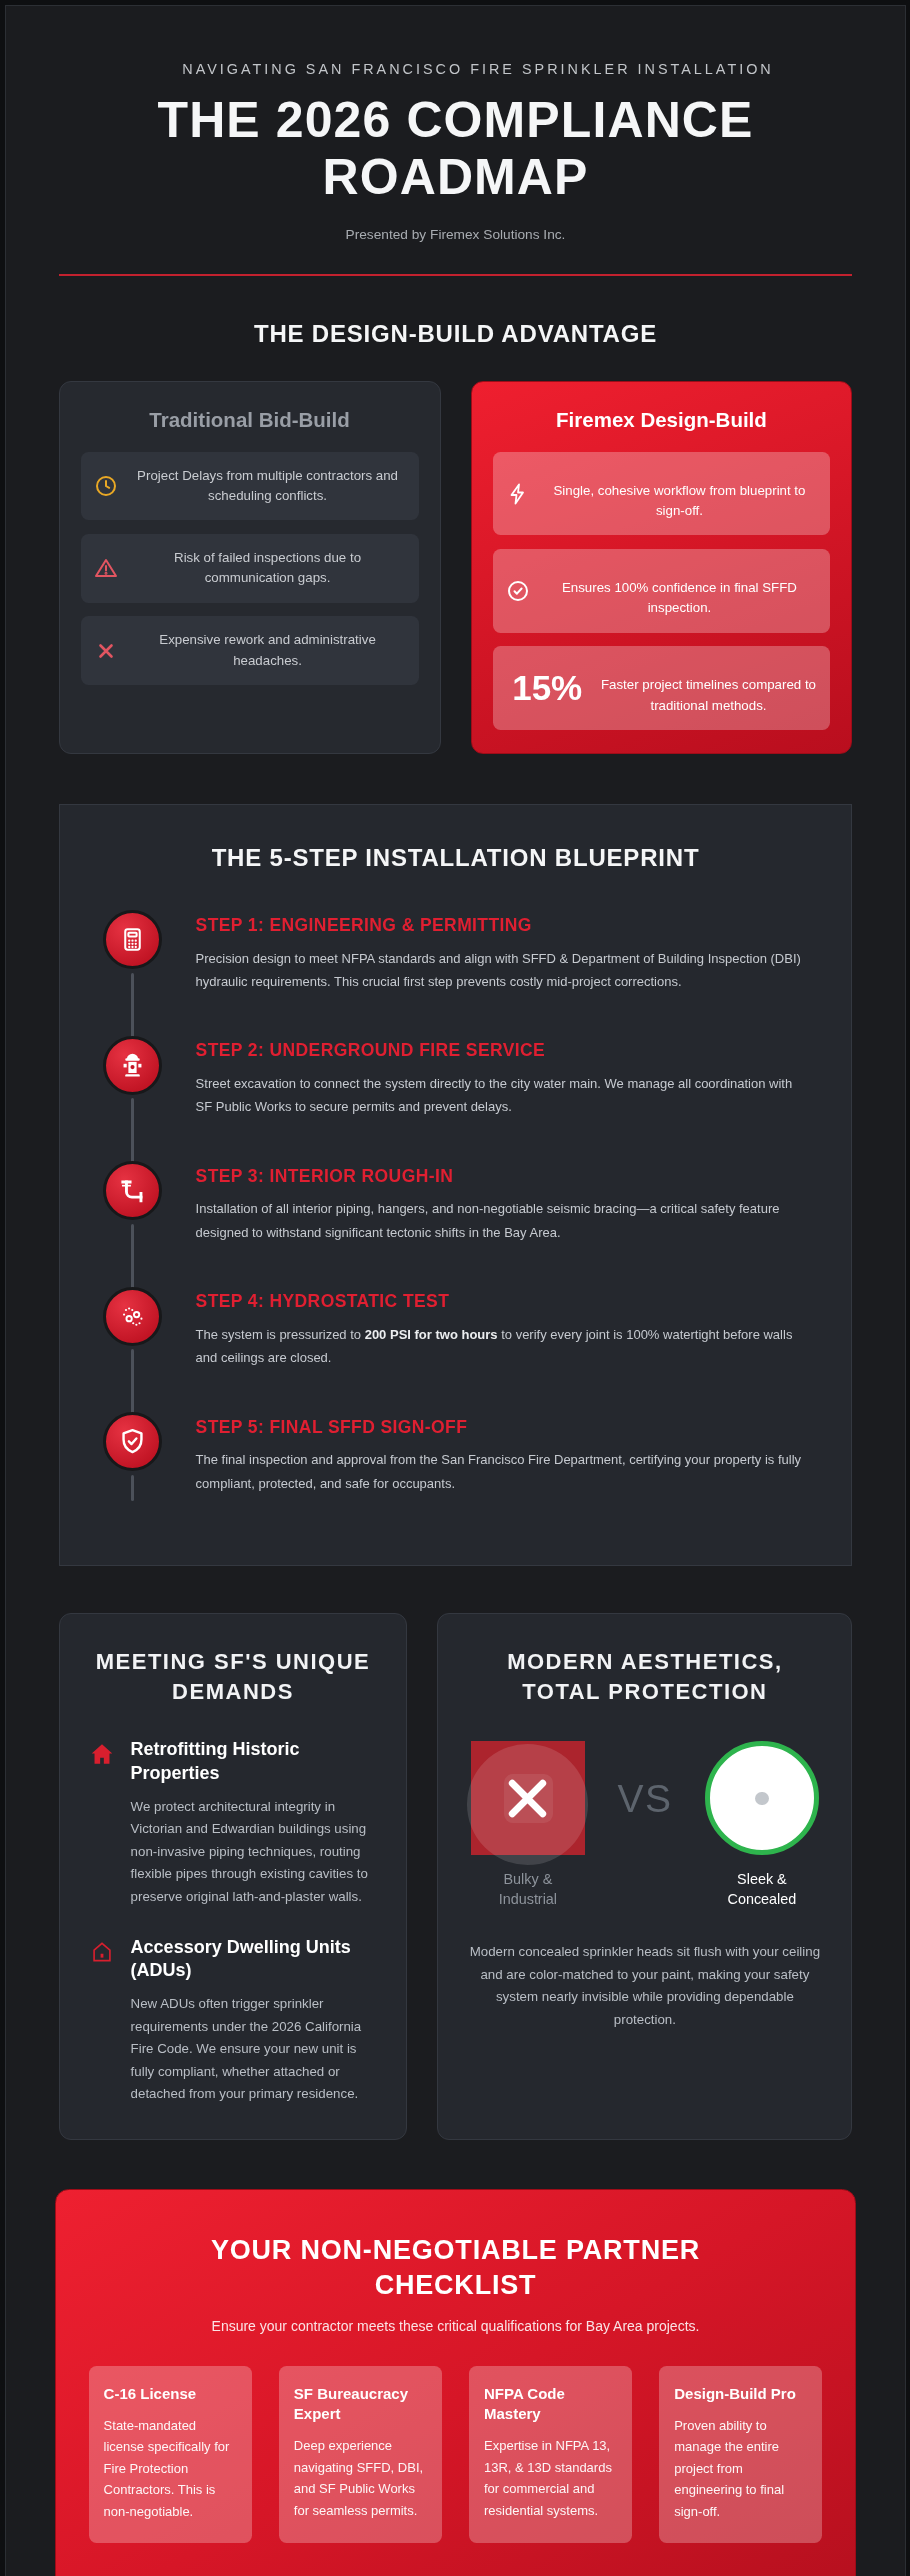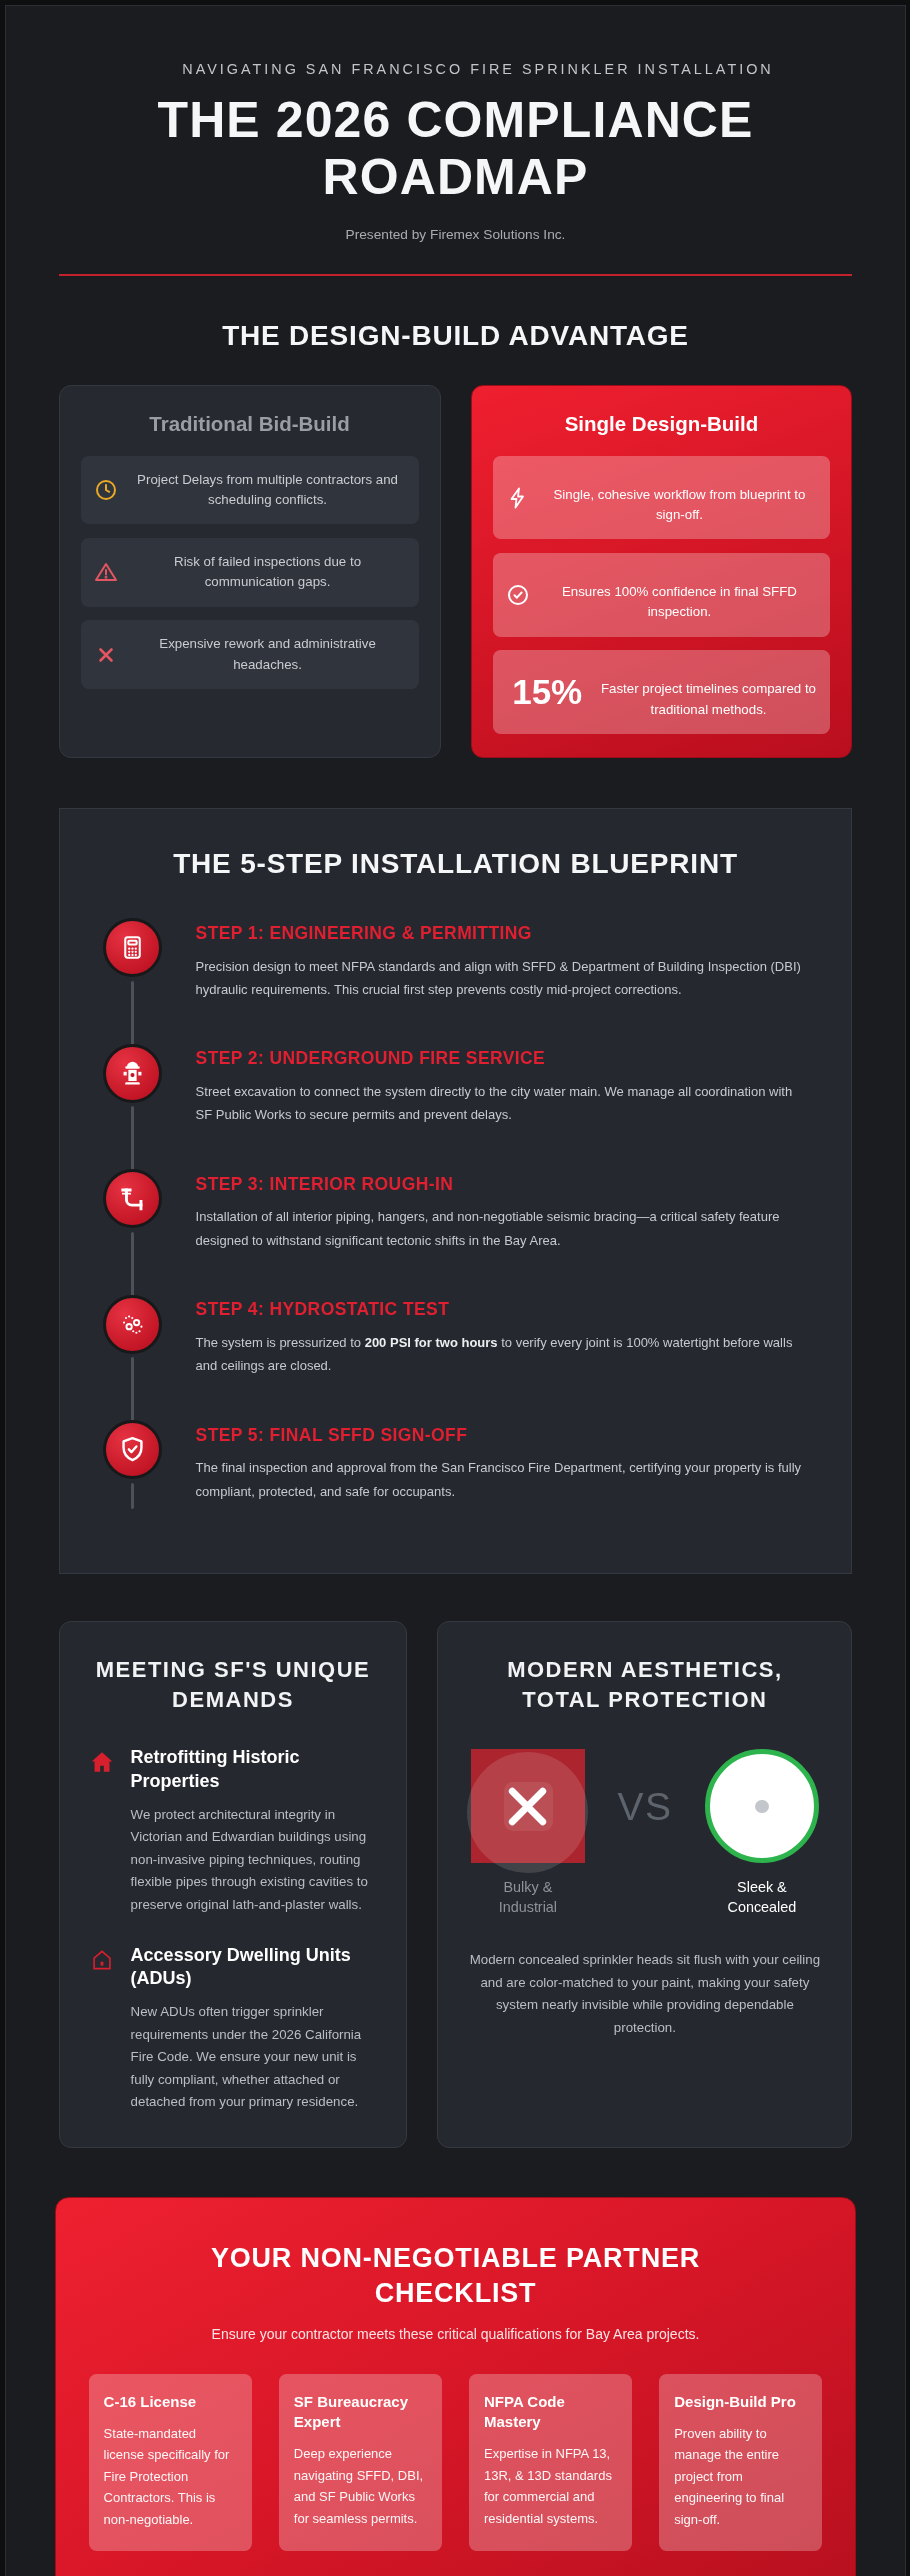--- a/index.html
+++ b/index.html
@@ -18,21 +18,21 @@
 
   
   .hero { padding-top:55px; text-align:center; }
   .hero-kicker { color:#c2c5c9; font-size:14.4px; letter-spacing:3px; font-weight:500;padding-left:45px; }
   .hero-title { color:#f5f6f7; font-size:50px; font-weight:700; letter-spacing:1.1px;
                 line-height:1.15; margin:15px auto 0; max-width:744px; }
   .hero-sub { color:#a8acb1; font-size:13.7px; margin-top:20px; }
   .hero-divider { height:2.3px; background:#c3212e; margin:32px 53px 0; }
 
   
-  .section-title { color:#f5f6f7; font-size:28px; font-weight:700; letter-spacing:0.8px;
+  .section-title { color:#f5f6f7; font-size:24px; font-weight:700; letter-spacing:0.8px;
                    text-align:center; }
 
   
   .advantage { margin-top:44px; }
   .adv-grid { display:grid; grid-template-columns:1fr 1fr; gap:30px; margin:33px 53px 0; }
   .card-dark { background:#26292f; border:0.8px solid #343840; border-radius:12px; padding:26px 21px 23px; }
   .card-red  { background:linear-gradient(160deg,#ef1f2f 0%,#d41626 50%,#b90e1e 100%);
                border:0.8px solid #9d0c18; border-radius:12px; padding:26px 21px 23px; }
   .adv-head { text-align:center; font-size:20.5px; font-weight:700; margin-bottom:20px; }
   .adv-head.gray { color:#999ea6; }
@@ -147,21 +147,21 @@
         </div>
         <div class="adv-row">
           <svg class="adv-icon" viewBox="0 0 24 24" fill="none" stroke="#e25561" stroke-width="2.6" stroke-linecap="round">
               <path d="M6.5 6.5l11 11M17.5 6.5l-11 11"></path>
             </svg>
           <div class="txt" data-bind="advantage.traditional.items.2.text">Expensive rework and administrative headaches.</div>
         </div>
       </div>
 
       <div class="card-red">
-        <div class="adv-head white" data-bind="advantage.firemex.title">Single Design-Build</div>
+        <div class="adv-head white" data-bind="advantage.firemex.title">Firemex Design-Build</div>
         <div class="adv-row">
           <svg class="adv-icon" viewBox="0 0 24 24" fill="none" stroke="#ffffff" stroke-width="1.8" stroke-linejoin="round">
               <path d="M13 2.5L5.5 13h5l-1 8.5L17 10.5h-5z"></path>
             </svg>
           <div class="txt" data-bind="advantage.firemex.items.0.text">Single, cohesive workflow from blueprint to sign-off.</div>
         </div>
         <div class="adv-row">
           <svg class="adv-icon" viewBox="0 0 24 24" fill="none" stroke="#ffffff" stroke-width="2" stroke-linecap="round" stroke-linejoin="round">
               <circle cx="12" cy="12" r="9"></circle>
               <path d="M8.5 12.3l2.4 2.4 4.7-5.2"></path>

